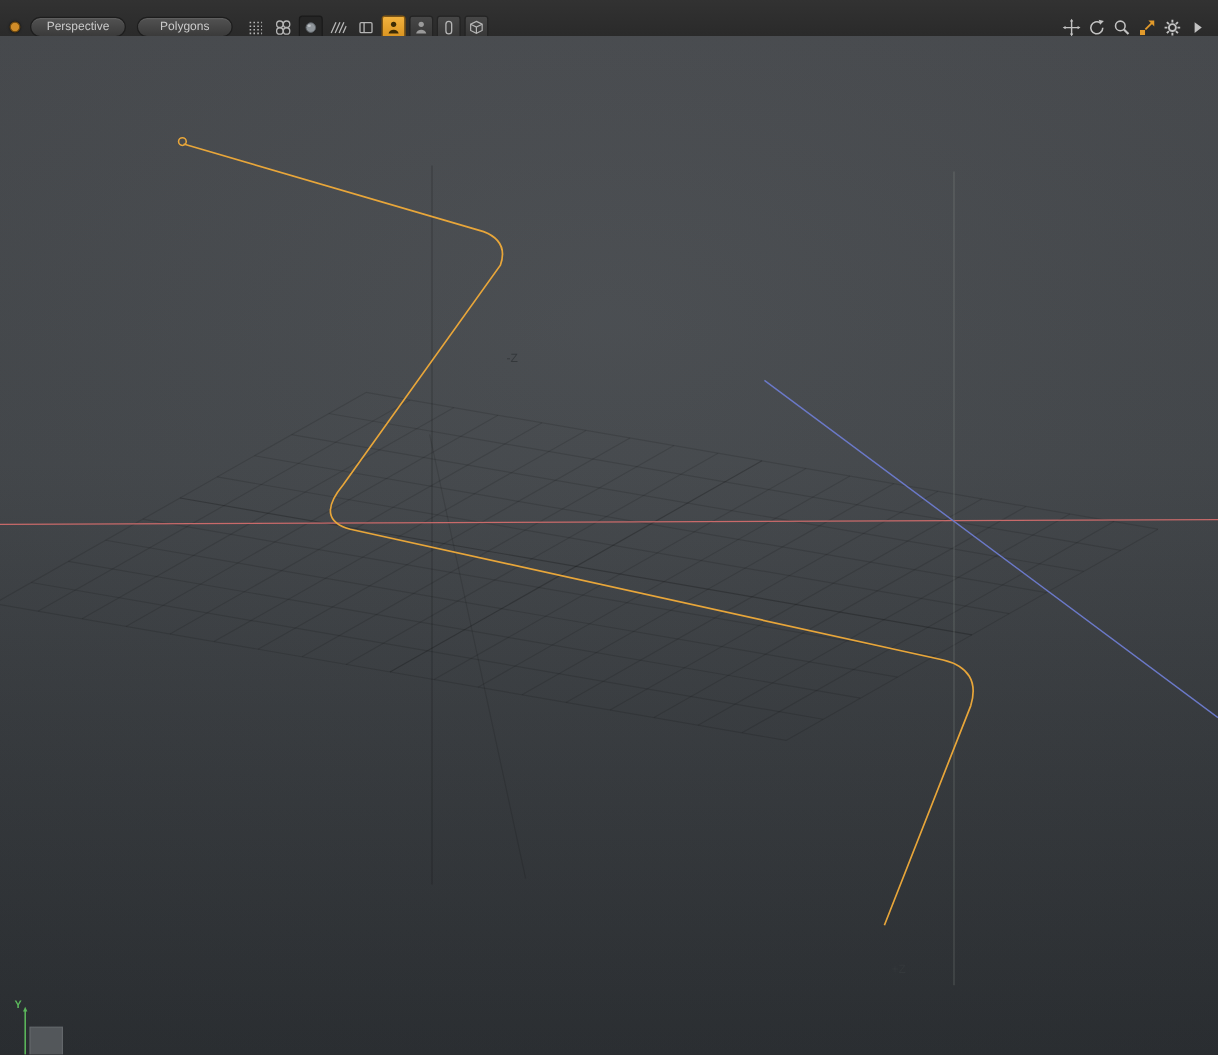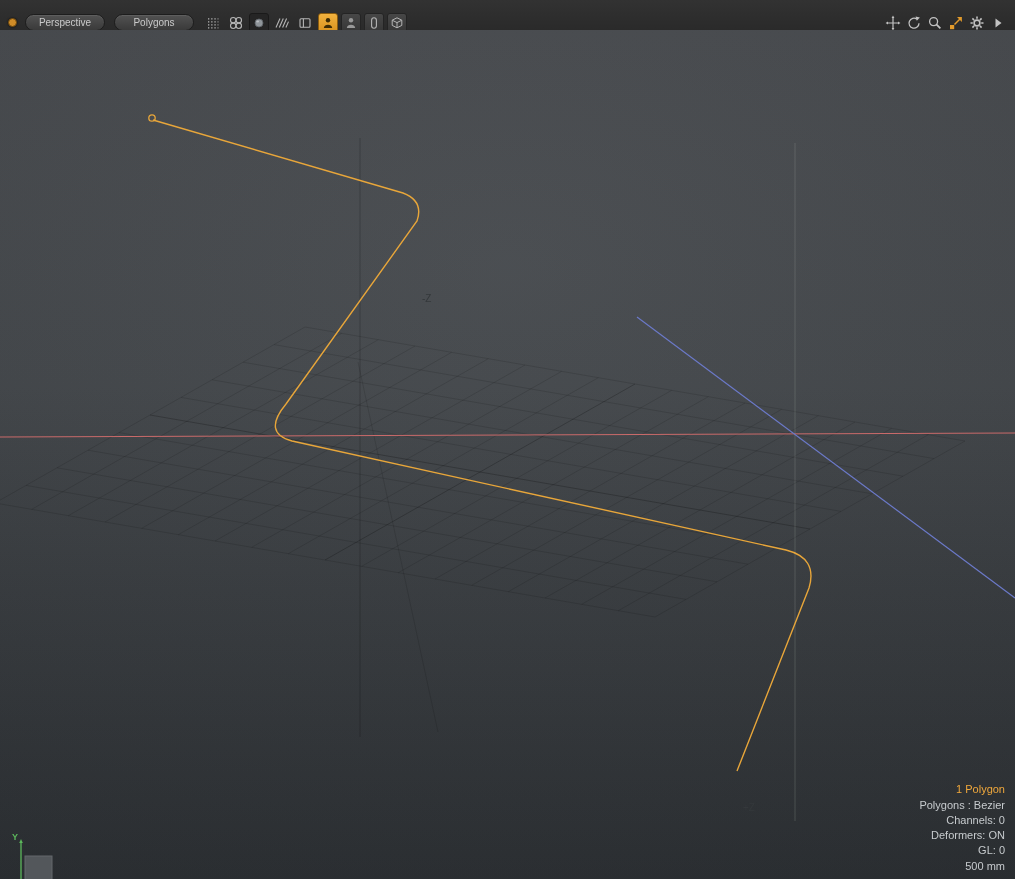--- a/index.html
+++ b/index.html
@@ -210,22 +210,14 @@
         <line x1="21" y1="853" x2="21" y2="812" stroke="#5cb85c" stroke-width="1.3"></line>
         <path d="M21 809 L19.2 813 L22.8 813 Z" fill="#5cb85c"></path>
         <line x1="21" y1="853" x2="47" y2="861" stroke="#c85858" stroke-width="1.3"></line>
         <line x1="21" y1="853" x2="9" y2="864" stroke="#5868c8" stroke-width="1.3"></line>
         <text class="gz" x="12" y="810" fill="#5cb85c">Y</text>
         <text class="gz" x="49" y="866" fill="#c85858">X</text>
         <text class="gz" x="3" y="873" fill="#5868c8">Z</text>
       </g>
     </svg>
 
-    <div class="status">
-      <div class="hl">1 Polygon</div>
-      <div>Polygons : Bezier</div>
-      <div>Channels: 0</div>
-      <div>Deformers: ON</div>
-      <div>GL: 0</div>
-      <div>500 mm</div>
-    </div>
   </div>
 </div>
 
 </body></html>

